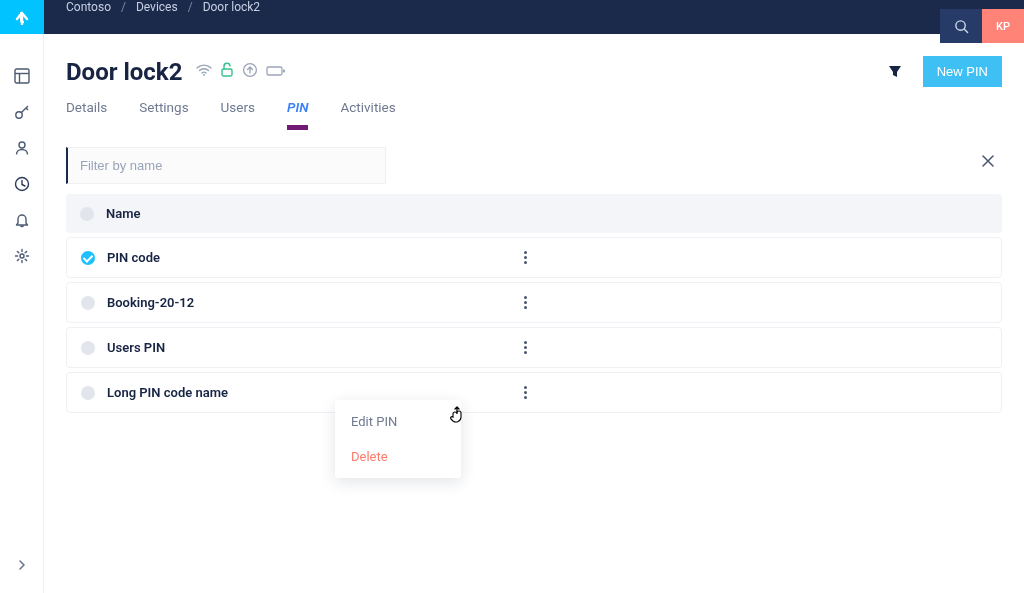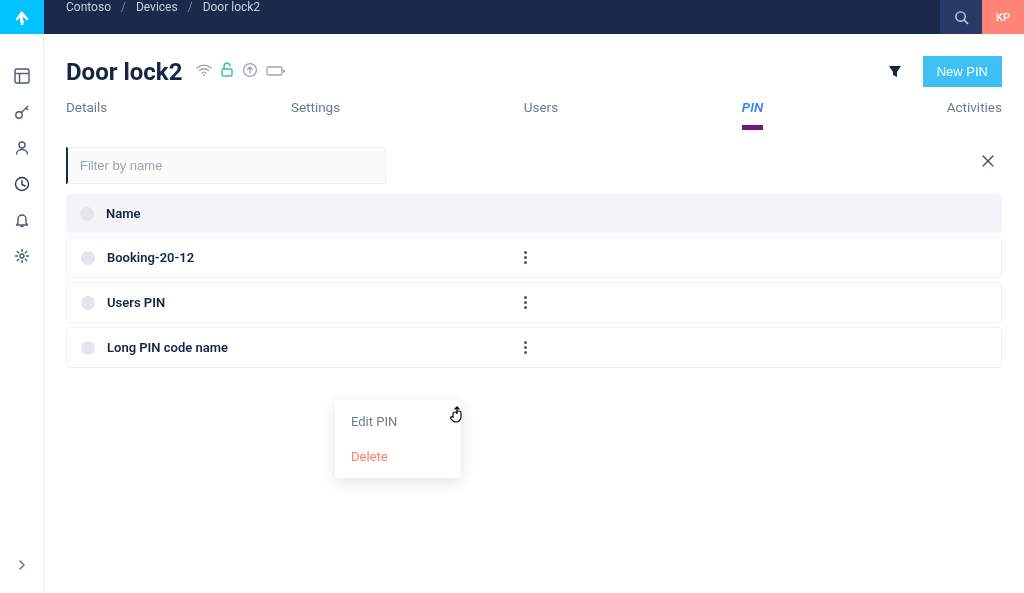--- a/index.html
+++ b/index.html
@@ -54,21 +54,21 @@
     background: #1b2a4b;
     display: flex; align-items: flex-start;
     padding-left: 22px;
     color: #c7d0e3;
     font-size: 12px;
   }
   .crumb { cursor: pointer; }
   .crumb-sep { margin: 0 10px; color: #7889ab; }
   .topbar-right {
     position: absolute;
-    right: 0; top: 0;
+    right: 0; top: 9px;
     height: 34px; display: flex;
   }
   .topbar-btn {
     width: 42px; height: 34px;
     display: flex; align-items: center; justify-content: center;
     background: #263b68; color: #cdd7ec; cursor: pointer;
   }
   .topbar-avatar {
     width: 42px; height: 34px;
     display: flex; align-items: center; justify-content: center;
@@ -100,24 +100,23 @@
   .new-pin-btn {
     background: #3fc0f4; color: #fff;
     border-radius: 0;
     padding: 8px 14px;
     font-size: 13px; font-weight: 500;
     border: none; cursor: pointer;
   }
 
   
   .tabs {
-    display: flex; gap: 23px;
+    display: flex; gap: 32px;
     border-bottom: 1px solid transparent;
     margin-bottom: 16px;
-    justify-content: space-between;
   }
   .tab {
     font-size: 13.5px; color: #6f7a91;
     padding-bottom: 10px; cursor: pointer;
   }
   .tab.active {
     color: #3b82f6; font-weight: 600;
     border-bottom: 5px solid #701a75;
     font-style: italic;
   }
@@ -353,20 +352,31 @@
           <path d="M2 2l10 10M12 2L2 12" stroke="currentColor" stroke-width="1.5" stroke-linecap="round"></path>
         </svg>
     </div>
   </div>
 
   <div class="table-header">
     <div class="circle"></div>
     <span>Name</span>
   </div>
 
+  <div class="row">
+    <div class="circle selected"></div>
+    <span class="row-name">PIN code</span>
+    <div class="row-more">
+        <div class="dots">
+          <span></span>
+          <span></span>
+          <span></span>
+        </div>
+      </div>
+  </div>
 
 
   <div class="row">
     <div class="circle"></div>
     <span class="row-name">Booking-20-12</span>
     <div class="row-more">
         <div class="dots">
           <span></span>
           <span></span>
           <span></span>

